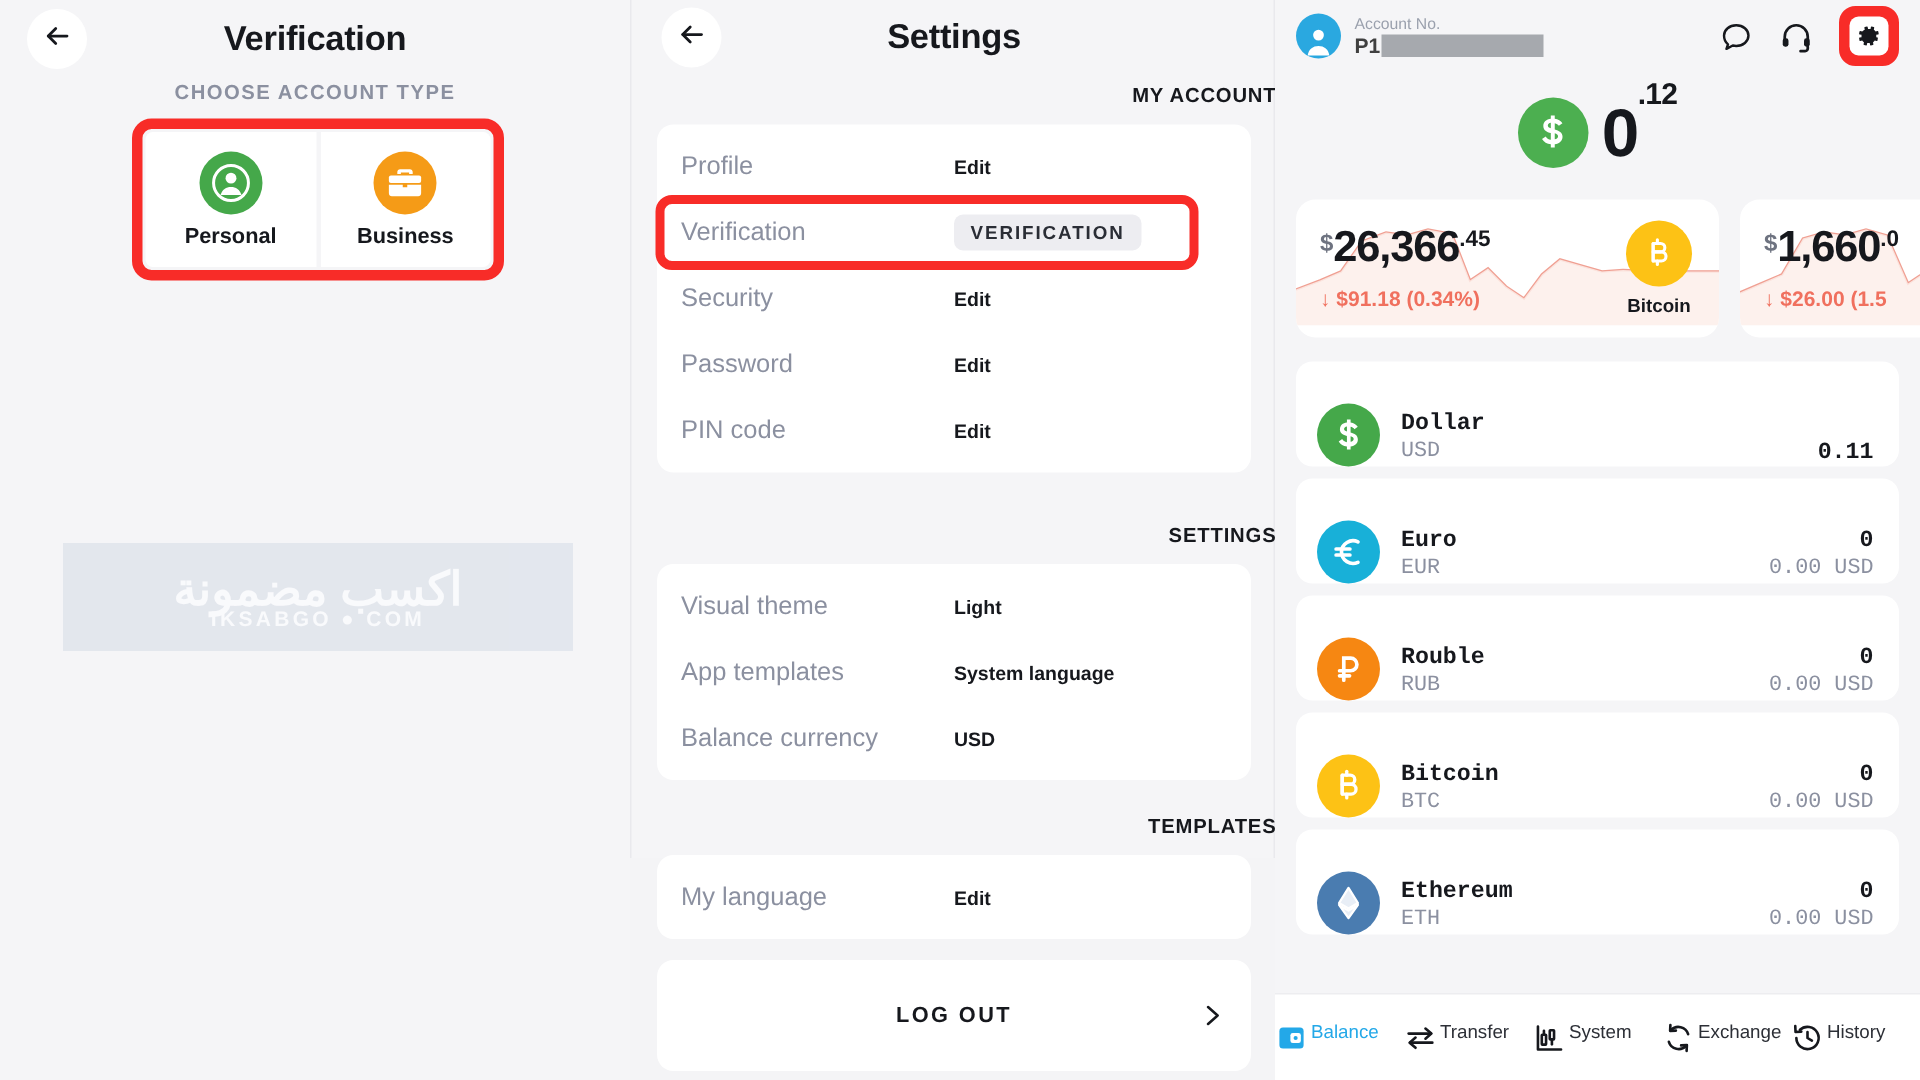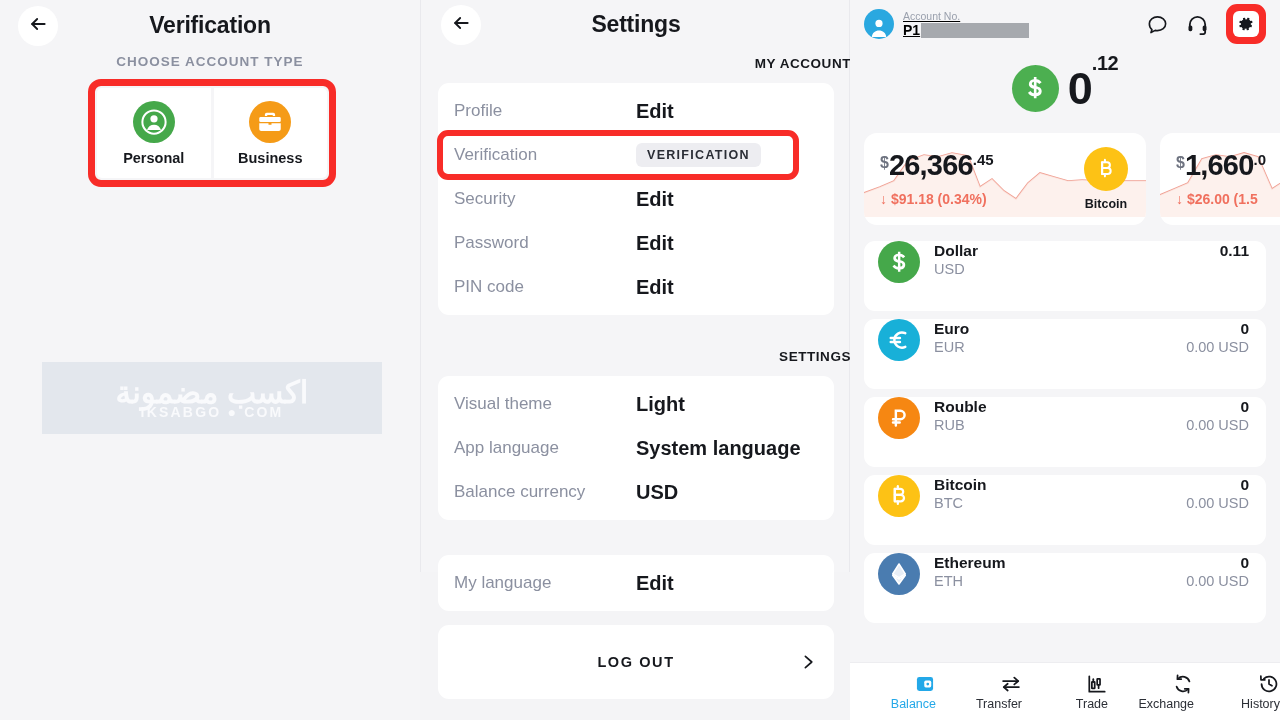--- a/index.html
+++ b/index.html
@@ -107,21 +107,21 @@
   }
   .srow {
     display: flex; align-items: center;
     height: 44px; padding: 0 0 0 16px;
   }
   .srow-label {
     width: 182px;
     font-size: 17px; color: #8b90a0;
   }
   .srow-val {
-    font-size: 20px; font-weight: 700; color: #16181d;
+    font-size: 13px; font-weight: 700; color: #16181d;
   }
   .srow-val.reg { font-weight: 400; color: #16181d; font-weight:600;}
   .badge {
     display: inline-block;
     background: #ededf1; border-radius: 6px;
     padding: 5px 11px;
     font-size: 12.5px; font-weight: 800; color: #2a2d35;
     letter-spacing: 1.3px;
   }
   .vrow-wrap { position: relative; }
@@ -152,23 +152,23 @@
     flex: 0 0 430px;
     overflow: hidden;
   }
   .w-header { display: flex; align-items: center; height: 48px; padding: 0 14px 0 14px; }
   .avatar {
     width: 30px; height: 30px; border-radius: 50%;
     background: #2aa8e0; display: flex; align-items: flex-end; justify-content: center;
     overflow: hidden; flex: 0 0 30px;
   }
   .avatar svg { width: 24px; height: 24px; }
-  .acct-block { margin-left: 9px; flex: 1; text-decoration: underline; }
+  .acct-block { margin-left: 9px; flex: 1; }
   .acct-no-lbl { font-size: 10.5px; color: #9aa0ad; line-height: 12px; }
-  .acct-no-val { font-size: 14px; font-weight: 700; color: #000000; display: flex; align-items: center; line-height: 16px;}
+  .acct-no-val { font-size: 14px; font-weight: 700; color: #404040; display: flex; align-items: center; line-height: 16px;}
   .redact { display:inline-block; width: 108px; height: 15px; background: #a6a9ae; margin-left: 1px; }
   .hicons { display: flex; align-items: center; gap: 17px; }
   .hicon svg { width: 23px; height: 23px; display: block; }
   .gear-wrap {
     position: relative; width: 40px; height: 40px;
     display: flex; align-items: center; justify-content: center;
   }
   .gear-ring {
     position: absolute; inset: 0;
     border: 5px solid #f82c28; border-radius: 11px;
@@ -213,21 +213,21 @@
     position: relative; z-index: 2; margin-left: auto; margin-right: 18px;
     display: flex; flex-direction: column; align-items: center; gap: 6px;
   }
   .coin-ico { width: 44px; height: 44px; border-radius: 50%; display:flex; align-items:center; justify-content:center; }
   .coin-ico.btc { background: #fdc215; }
   .coin-name { font-size: 12.5px; font-weight: 700; color: #16181d; }
 
   .cur-list { margin-top: 16px; padding: 0 14px; display: flex; flex-direction: column; gap: 8px; }
   .cur-row {
     background: #ffffff; border-radius: 11px;
-    height: 70px; display: flex; align-items: flex-start; padding: 0 17px 0 14px;
+    height: 70px; display: flex; align-items: flex-end; padding: 0 17px 0 14px; font-family: Liberation Mono, monospace;
   }
   .cur-ico { width: 42px; height: 42px; border-radius: 50%; flex: 0 0 42px;
              display: flex; align-items: center; justify-content: center; }
   .cur-ico svg { width: 28px; height: 28px; }
   .cur-ico.usd { background: #45a84a; }
   .cur-ico.eur { background: #18b0d8; }
   .cur-ico.rub { background: #f68712; }
   .cur-ico.btc { background: #fdc215; }
   .cur-ico.eth { background: #4a7cb0; }
   .cur-txt { margin-left: 14px; }
@@ -236,21 +236,21 @@
   .cur-vals { margin-left: auto; text-align: right; }
   .cur-amt { font-size: 15.5px; font-weight: 700; color: #16181d; line-height: 19px; }
   .cur-usd { font-size: 14.5px; color: #8b90a0; line-height: 19px; }
 
   .bottom-nav {
     position: absolute; left: 0; bottom: 0; width: 430px; height: 58px;
     background: #ffffff;
     display: flex; align-items: center;
     border-top: 1px solid #ededf0;
   }
-  .nav-item { flex: 1; display: flex; flex-direction: column; align-items: flex-end; gap: 2px; }
+  .nav-item { flex: 1; display: flex; flex-direction: row; align-items: flex-start; gap: 2px; }
   .nav-item svg { width: 22px; height: 22px; display: block; }
   .nav-lbl { font-size: 12.5px; color: #2c2f36; }
   .nav-item.active .nav-lbl { color: #23a8e8; }
 </style>
 </head>
 <body>
 
 <div class="screen">
 
   <div class="panel-verify">
@@ -352,31 +352,32 @@
 
     <div style="position:absolute;top:349px;left:0;width:430px;">
       <div class="sec-head">SETTINGS</div>
 
       <div class="card" style="margin-top:12px;padding:6px 0;">
         <div class="srow">
           <div class="srow-label">Visual theme</div>
           <div class="srow-val reg">Light</div>
         </div>
         <div class="srow">
-          <div class="srow-label">App language</div>
+          <div class="srow-label">App templates</div>
           <div class="srow-val reg">System language</div>
         </div>
         <div class="srow">
           <div class="srow-label">Balance currency</div>
           <div class="srow-val reg">USD</div>
         </div>
       </div>
     </div>
 
     <div style="position:absolute;top:543px;left:0;width:430px;">
+      <div class="sec-head">TEMPLATES</div>
 
       <div class="card" style="margin-top:12px;padding:6px 0;">
         <div class="srow">
           <div class="srow-label">My language</div>
           <div class="srow-val">Edit</div>
         </div>
       </div>
 
       <div class="logout">
         <div class="logout-txt">LOG OUT</div>
@@ -607,21 +608,21 @@
       <div class="nav-item">
         <span>
           <svg viewBox="0 0 24 24" fill="none" stroke="#16181d" stroke-width="1.9" stroke-linecap="round" stroke-linejoin="round">
             <polyline points="3.6,3.6 3.6,20.4 20.4,20.4"></polyline>
             <rect x="6.4" y="9.6" width="3.1" height="7.2" rx=".4"></rect>
             <line x1="7.95" y1="6.8" x2="7.95" y2="9.6"></line>
             <rect x="12.2" y="6.4" width="3.1" height="6.6" rx=".4"></rect>
             <line x1="13.75" y1="13" x2="13.75" y2="16.6"></line>
           </svg>
         </span>
-        <span class="nav-lbl">Trade</span>
+        <span class="nav-lbl">System</span>
       </div>
 
       <div class="nav-item">
         <span>
           <svg viewBox="0 0 24 24" fill="none" stroke="#16181d" stroke-width="1.9" stroke-linecap="round" stroke-linejoin="round">
             <path d="M19 9.2A7.4 7.4 0 0 0 6.5 6.3"></path>
             <polyline points="6.1,2.6 5.9,6.8 10.1,6.6"></polyline>
             <path d="M5 14.8a7.4 7.4 0 0 0 12.5 2.9"></path>
             <polyline points="17.9,21.4 18.1,17.2 13.9,17.4"></polyline>
           </svg>

